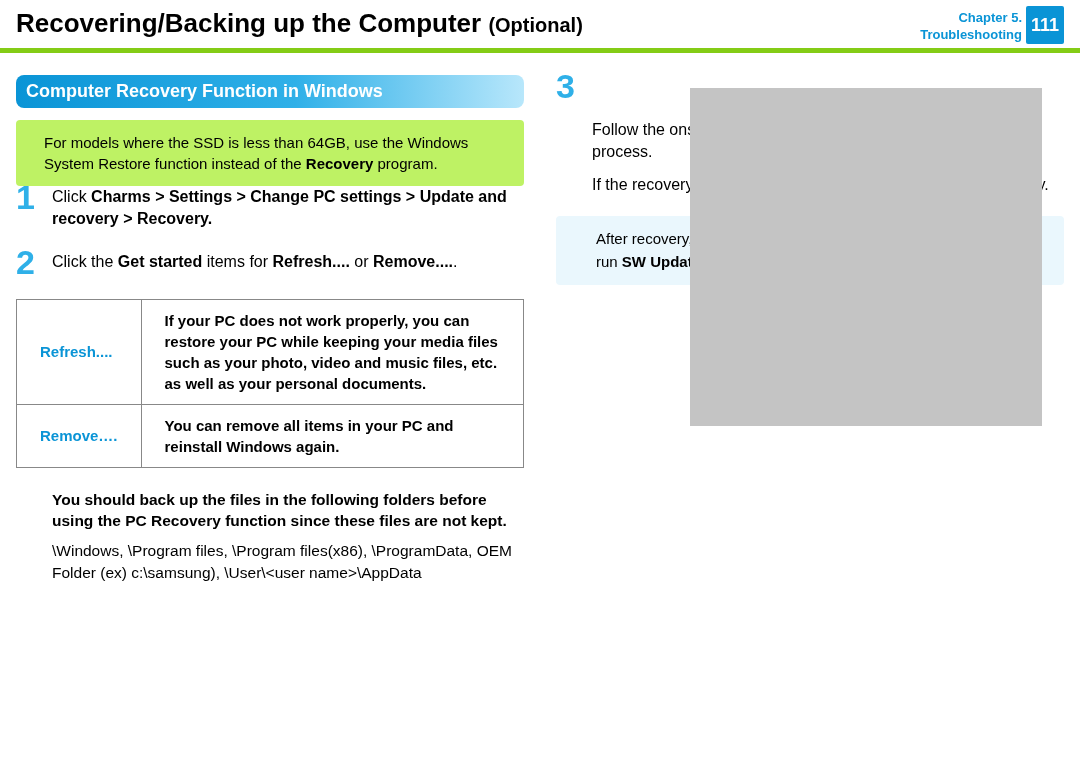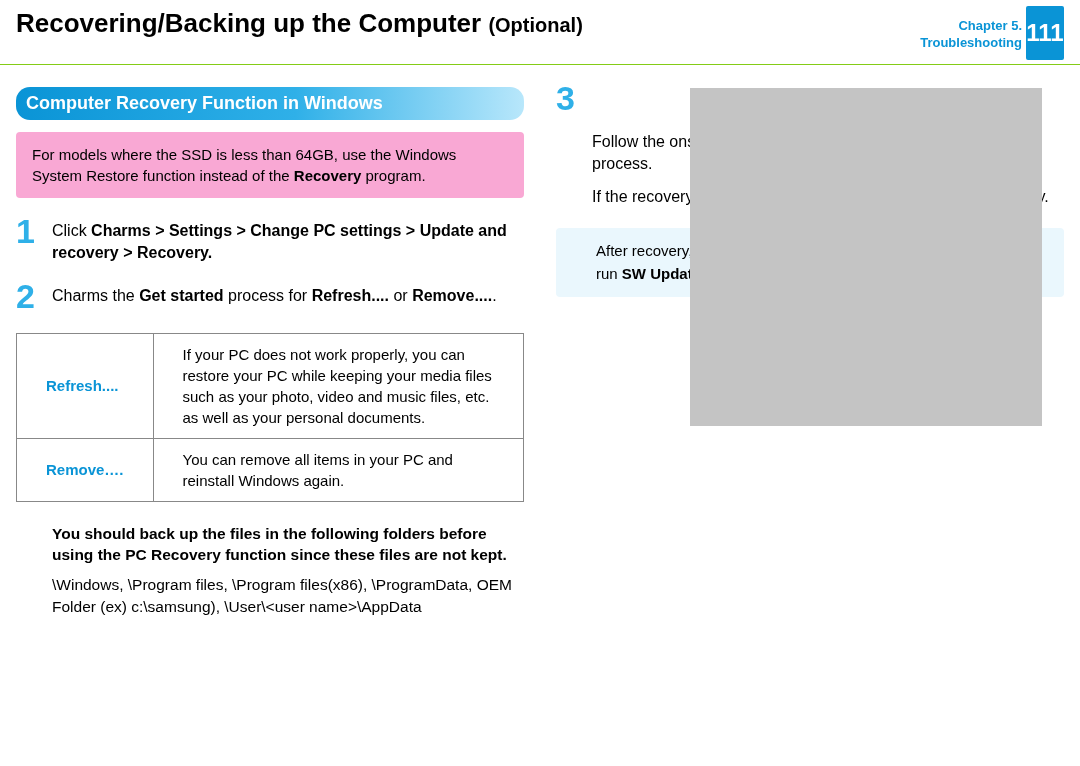--- a/index.html
+++ b/index.html
@@ -10,21 +10,21 @@
     color: #000;
     position: relative;
     background: #fff;
     overflow: hidden;
   }
   .header {
     display: flex;
     justify-content: space-between;
     align-items: flex-start;
     padding: 8px 16px 4px 16px;
-    border-bottom: 1px solid #84cc16;
+    border-bottom: 5px solid #84cc16;
   }
   .title {
     font-size: 26px;
     font-weight: 700;
   }
   .title .optional {
     font-size: 20px;
     font-weight: 700;
   }
   .chapter-block {
@@ -38,60 +38,59 @@
     color: #0a94d6;
     font-weight: 700;
     font-size: 13px;
     line-height: 1.25;
     margin-top: 3px;
   }
   .page-badge {
     background: #0a94d6;
     color: #fff;
     font-weight: 700;
-    font-size: 24px;
+    font-size: 18px;
     width: 38px;
-    height: 54px;
+    height: 38px;
     display: flex;
     align-items: center;
     justify-content: center;
     border-radius: 2px;
   }
   .columns {
     display: flex;
     padding: 22px 16px 20px 16px;
     gap: 32px;
   }
   .col {
     flex: 1;
     min-width: 0;
   }
   .section-heading {
     background: linear-gradient(to right, #0a94d6 0%, #2fb0e8 55%, #b8e7fb 100%);
     color: #fff;
     font-weight: 700;
     font-size: 18px;
     padding: 6px 10px;
-    border-radius: 14px;
+    border-radius: 8px;
     margin-bottom: 12px;
     display: inline-block;
     width: 100%;
   }
   .para {
     font-size: 16px;
     line-height: 1.4;
     margin-bottom: 18px;
   }
   .note-box {
-    background: #f9a8d4;
+    background: #bef264;
     border-radius: 4px;
-    padding: 12px 18px 12px 16px;
+    padding: 12px 18px 12px 28px;
     font-size: 15px;
     line-height: 1.4;
-    margin-bottom: 22px;
   }
   .step {
     display: flex;
     align-items: flex-start;
     gap: 12px;
     margin-bottom: 20px;
   }
   .step-num {
     color: #2fb0e8;
     font-size: 34px;
@@ -107,23 +106,24 @@
   }
   .opts-table {
     border: 1px solid #888;
     border-collapse: collapse;
     width: 100%;
     margin: 8px 0 18px 0;
     font-size: 15px;
   }
   .opts-table td {
     border: 1px solid #888;
-    padding: 10px 29px;
+    padding: 10px 23px;
     line-height: 1.4;
     vertical-align: middle;
+    font-weight: bold;
   }
   .opts-label {
     color: #0a94d6;
     font-weight: 700;
     white-space: nowrap;
     width: 110px;
   }
   .warn-block {
     margin-left: 36px;
     font-size: 15.5px;
@@ -179,21 +179,21 @@
     <div class="step">
       <div class="step-num">1</div>
       <div class="step-body">
         <span>Click </span><b>Charms &gt; Settings &gt; Change PC settings &gt; Update and recovery &gt; Recovery.</b>
       </div>
     </div>
 
     <div class="step">
       <div class="step-num">2</div>
       <div class="step-body">
-        <span>Charms the </span><b>Get started</b><span> process for </span><b>Refresh....</b><span> or </span><b>Remove....</b><span>.</span>
+        <span>Click the </span><b>Get started</b><span> items for </span><b>Refresh....</b><span> or </span><b>Remove....</b><span>.</span>
       </div>
     </div>
 
     <table class="opts-table">
       <tbody>
           <tr>
         <td class="opts-label">Refresh....</td>
         <td>If your PC does not work properly, you can restore your PC while keeping your media files such as your photo, video and music files, etc. as well as your personal documents.</td>
       </tr>
       <tr>

